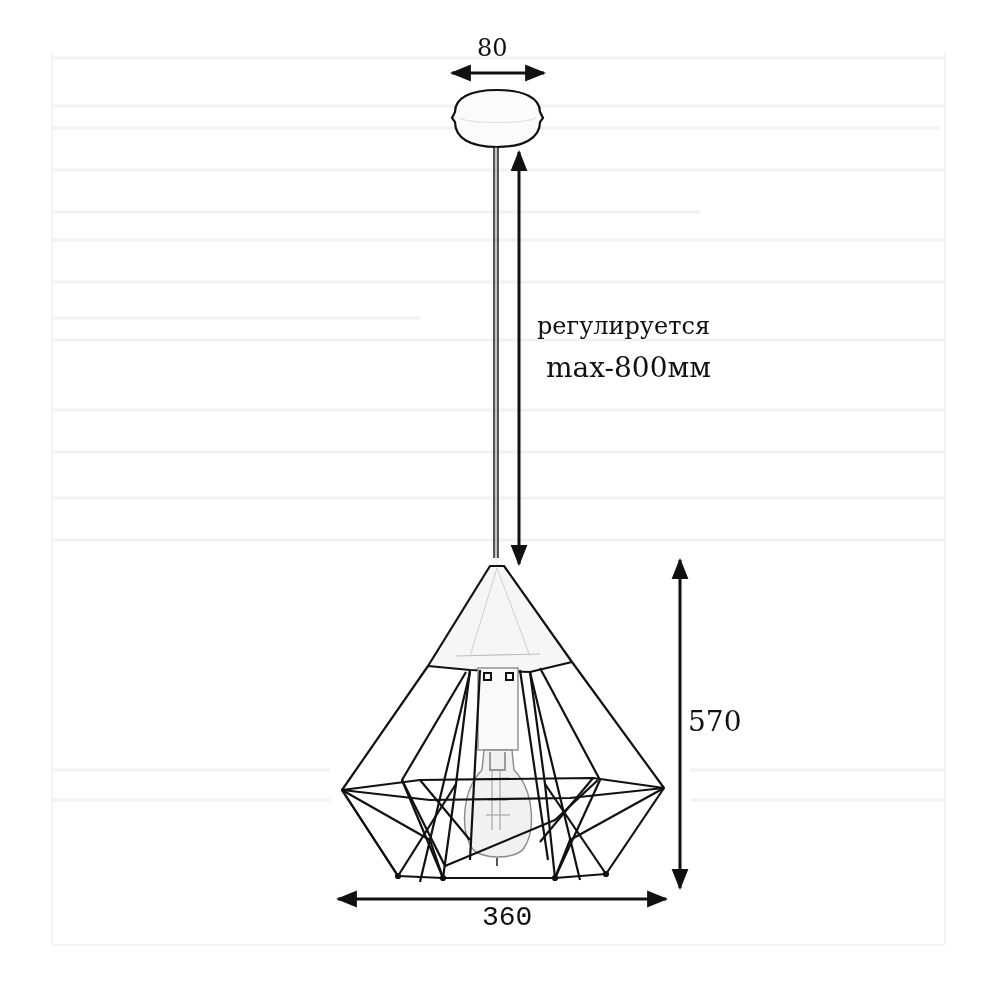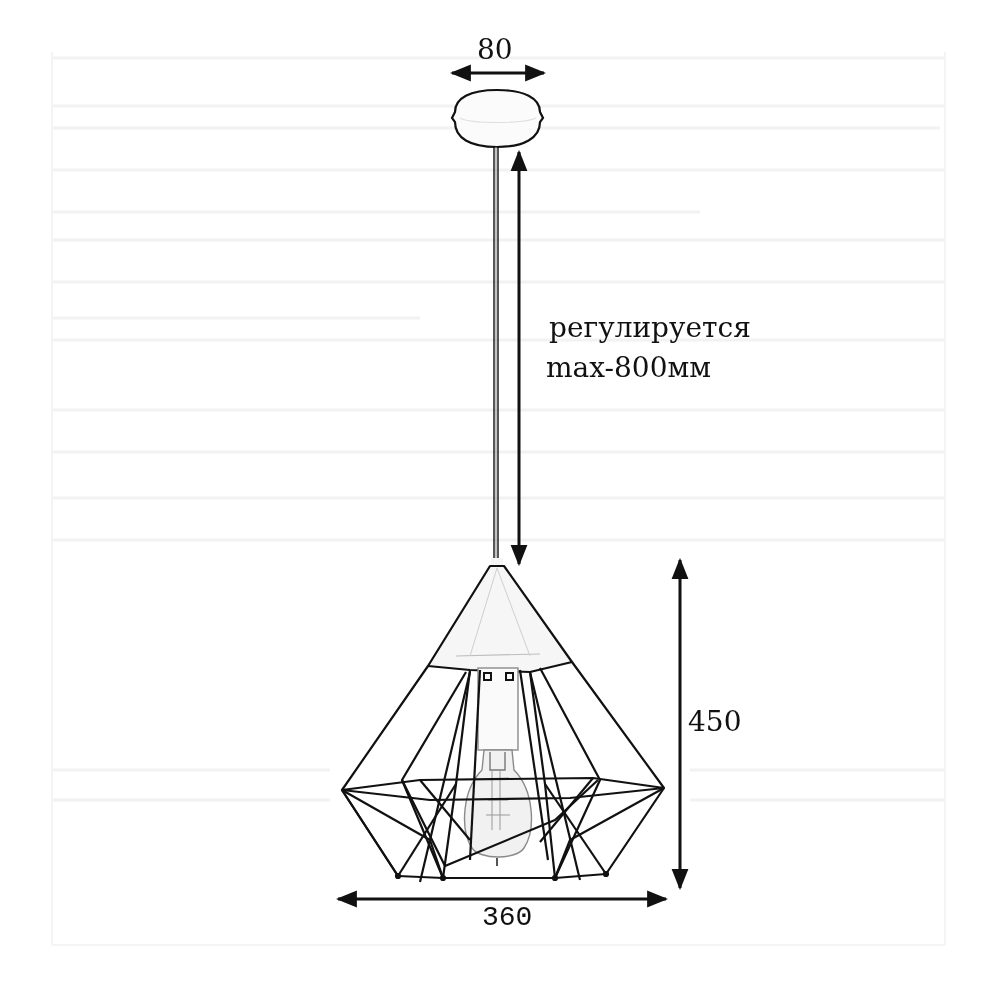--- a/index.html
+++ b/index.html
@@ -6,22 +6,22 @@
     body { width: 1000px; height: 1000px; position: relative; overflow: hidden; }
     .canvas { position: absolute; left: 0; top: 0; width: 1000px; height: 1000px; }
     .ghost { position: absolute; left: 0; top: 0; width: 1000px; height: 1000px; }
     .label {
       position: absolute;
       font-family: "DejaVu Serif", "Liberation Serif", serif;
       color: #111111;
       white-space: nowrap;
       line-height: 1;
     }
-    .dim-80 { left: 477px; top: 36px; font-size: 28px; }
-    .note-1 { left: 537px; top: 314px; font-size: 28px; margin-left: 12px; }
+    .dim-80 { left: 477px; top: 36px; font-size: 24px; }
+    .note-1 { left: 537px; top: 314px; font-size: 24px; }
     .note-2 { left: 546px; top: 354px; font-size: 28px; }
     .dim-310 { left: 688px; top: 708px; font-size: 28px; }
     .dim-360 { left: 482px; top: 904px; font-size: 28px; font-family: Liberation Mono, monospace; }
   </style>
 </head>
 <body>
 
 <svg class="ghost" viewBox="0 0 1000 1000" xmlns="http://www.w3.org/2000/svg">
   <g stroke="#f2f2f2" stroke-width="3">
     <line x1="52" y1="58" x2="945" y2="58"></line>
@@ -132,14 +132,14 @@
   </g>
 
   <g>
     <line x1="338" y1="899" x2="666" y2="899" stroke="#111" stroke-width="3" marker-start="url(#arrow)" marker-end="url(#arrow)"></line>
   </g>
 </svg>
 
 <div class="label dim-80">80</div>
 <div class="label note-1">регулируется</div>
 <div class="label note-2">max-800мм</div>
-<div class="label dim-310">450</div>
+<div class="label dim-310">570</div>
 <div class="label dim-360">360</div>
 
 </body></html>

